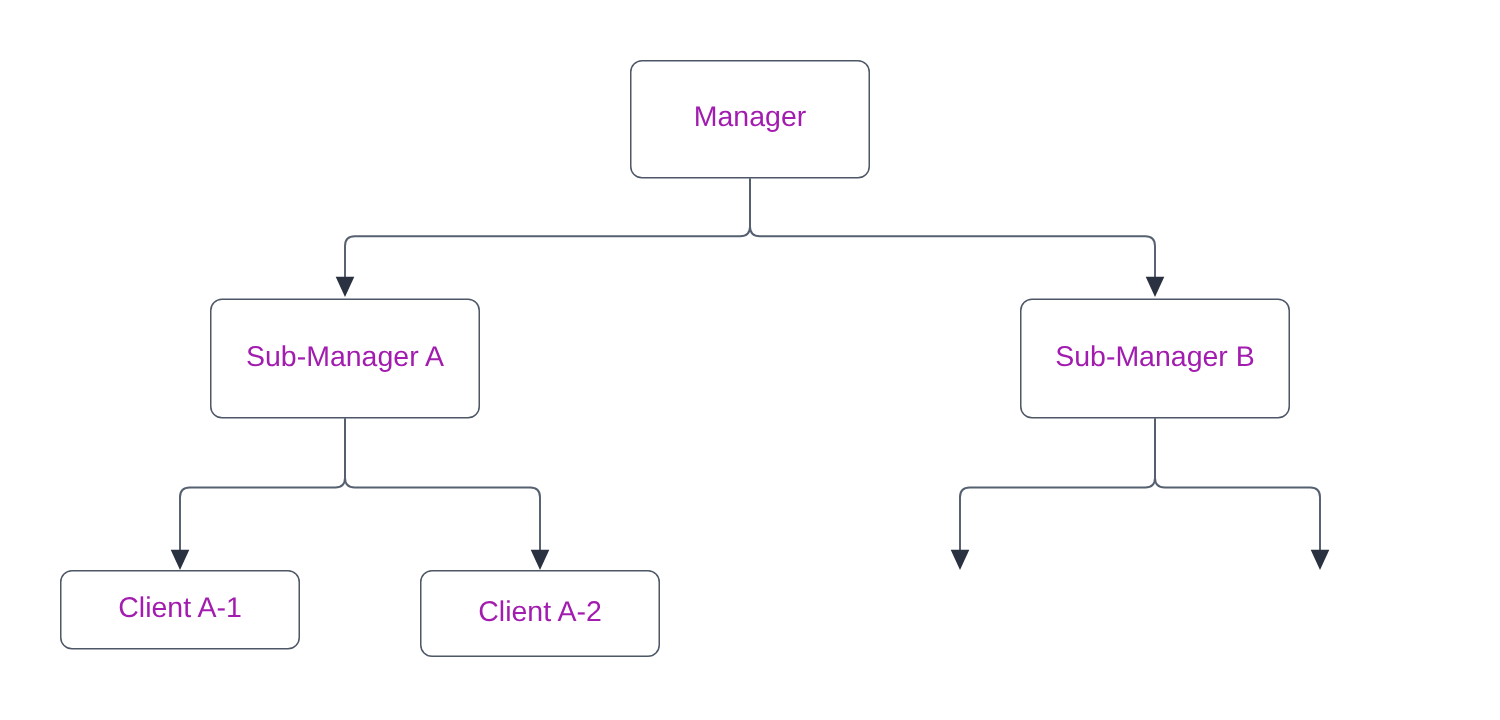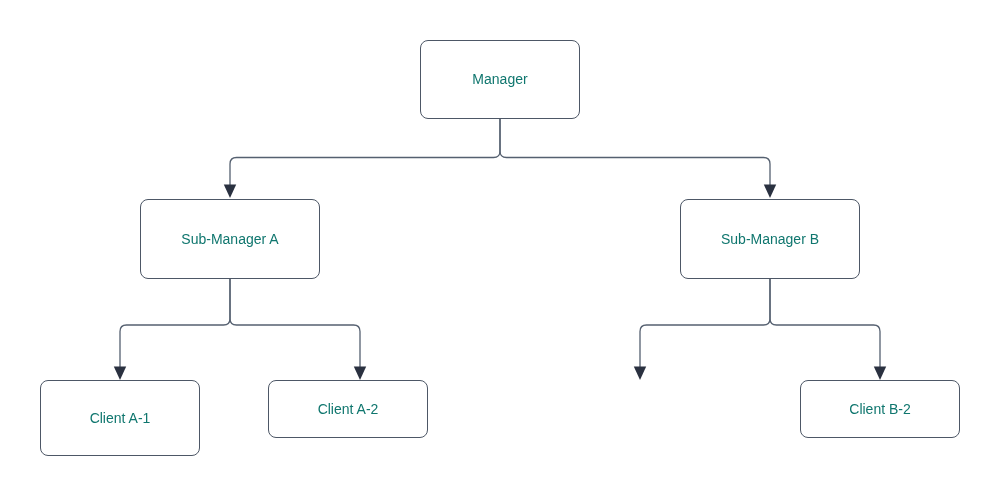--- a/index.html
+++ b/index.html
@@ -24,31 +24,31 @@
     position: absolute;
     box-sizing: border-box;
     background: #ffffff;
     border: 1px solid #4d5766;
     border-radius: 8px;
     display: flex;
     align-items: center;
     justify-content: center;
   }
   .node-label {
-    font-size: 14px;
+    font-size: 19px;
     line-height: 1.2;
-    color: #0f766e;
+    color: #a21caf;
     white-space: nowrap;
   }
   
   #n-manager { left: 420px; top: 40px;  width: 160px; height: 79px; }
   #n-sub-a   { left: 140px; top: 199px; width: 180px; height: 80px; }
   #n-sub-b   { left: 680px; top: 199px; width: 180px; height: 80px; }
-  #n-ca1     { left: 40px;  top: 380px; width: 160px; height: 76px; }
-  #n-ca2     { left: 268px; top: 380px; width: 160px; height: 58px; justify-content: center; }
+  #n-ca1     { left: 40px;  top: 380px; width: 160px; height: 53px; }
+  #n-ca2     { left: 280px; top: 380px; width: 160px; height: 58px; justify-content: center; }
   #n-cb1     { left: 560px; top: 380px; width: 160px; height: 58px; }
   #n-cb2     { left: 800px; top: 380px; width: 160px; height: 58px; }
   .edge { fill: none; stroke: #556070; stroke-width: 1.3; }
   .arrowhead { fill: #2a3140; stroke: none; }
 </style>
 </head>
 <body>
 
 <div class="canvas">
 
@@ -87,17 +87,14 @@
 
   <div class="node" id="n-ca1">
     <span class="node-label">Client A-1</span>
   </div>
 
   <div class="node" id="n-ca2">
     <span class="node-label">Client A-2</span>
   </div>
 
 
-  <div class="node" id="n-cb2">
-    <span class="node-label">Client B-2</span>
-  </div>
 
 </div>
 
 </body></html>

